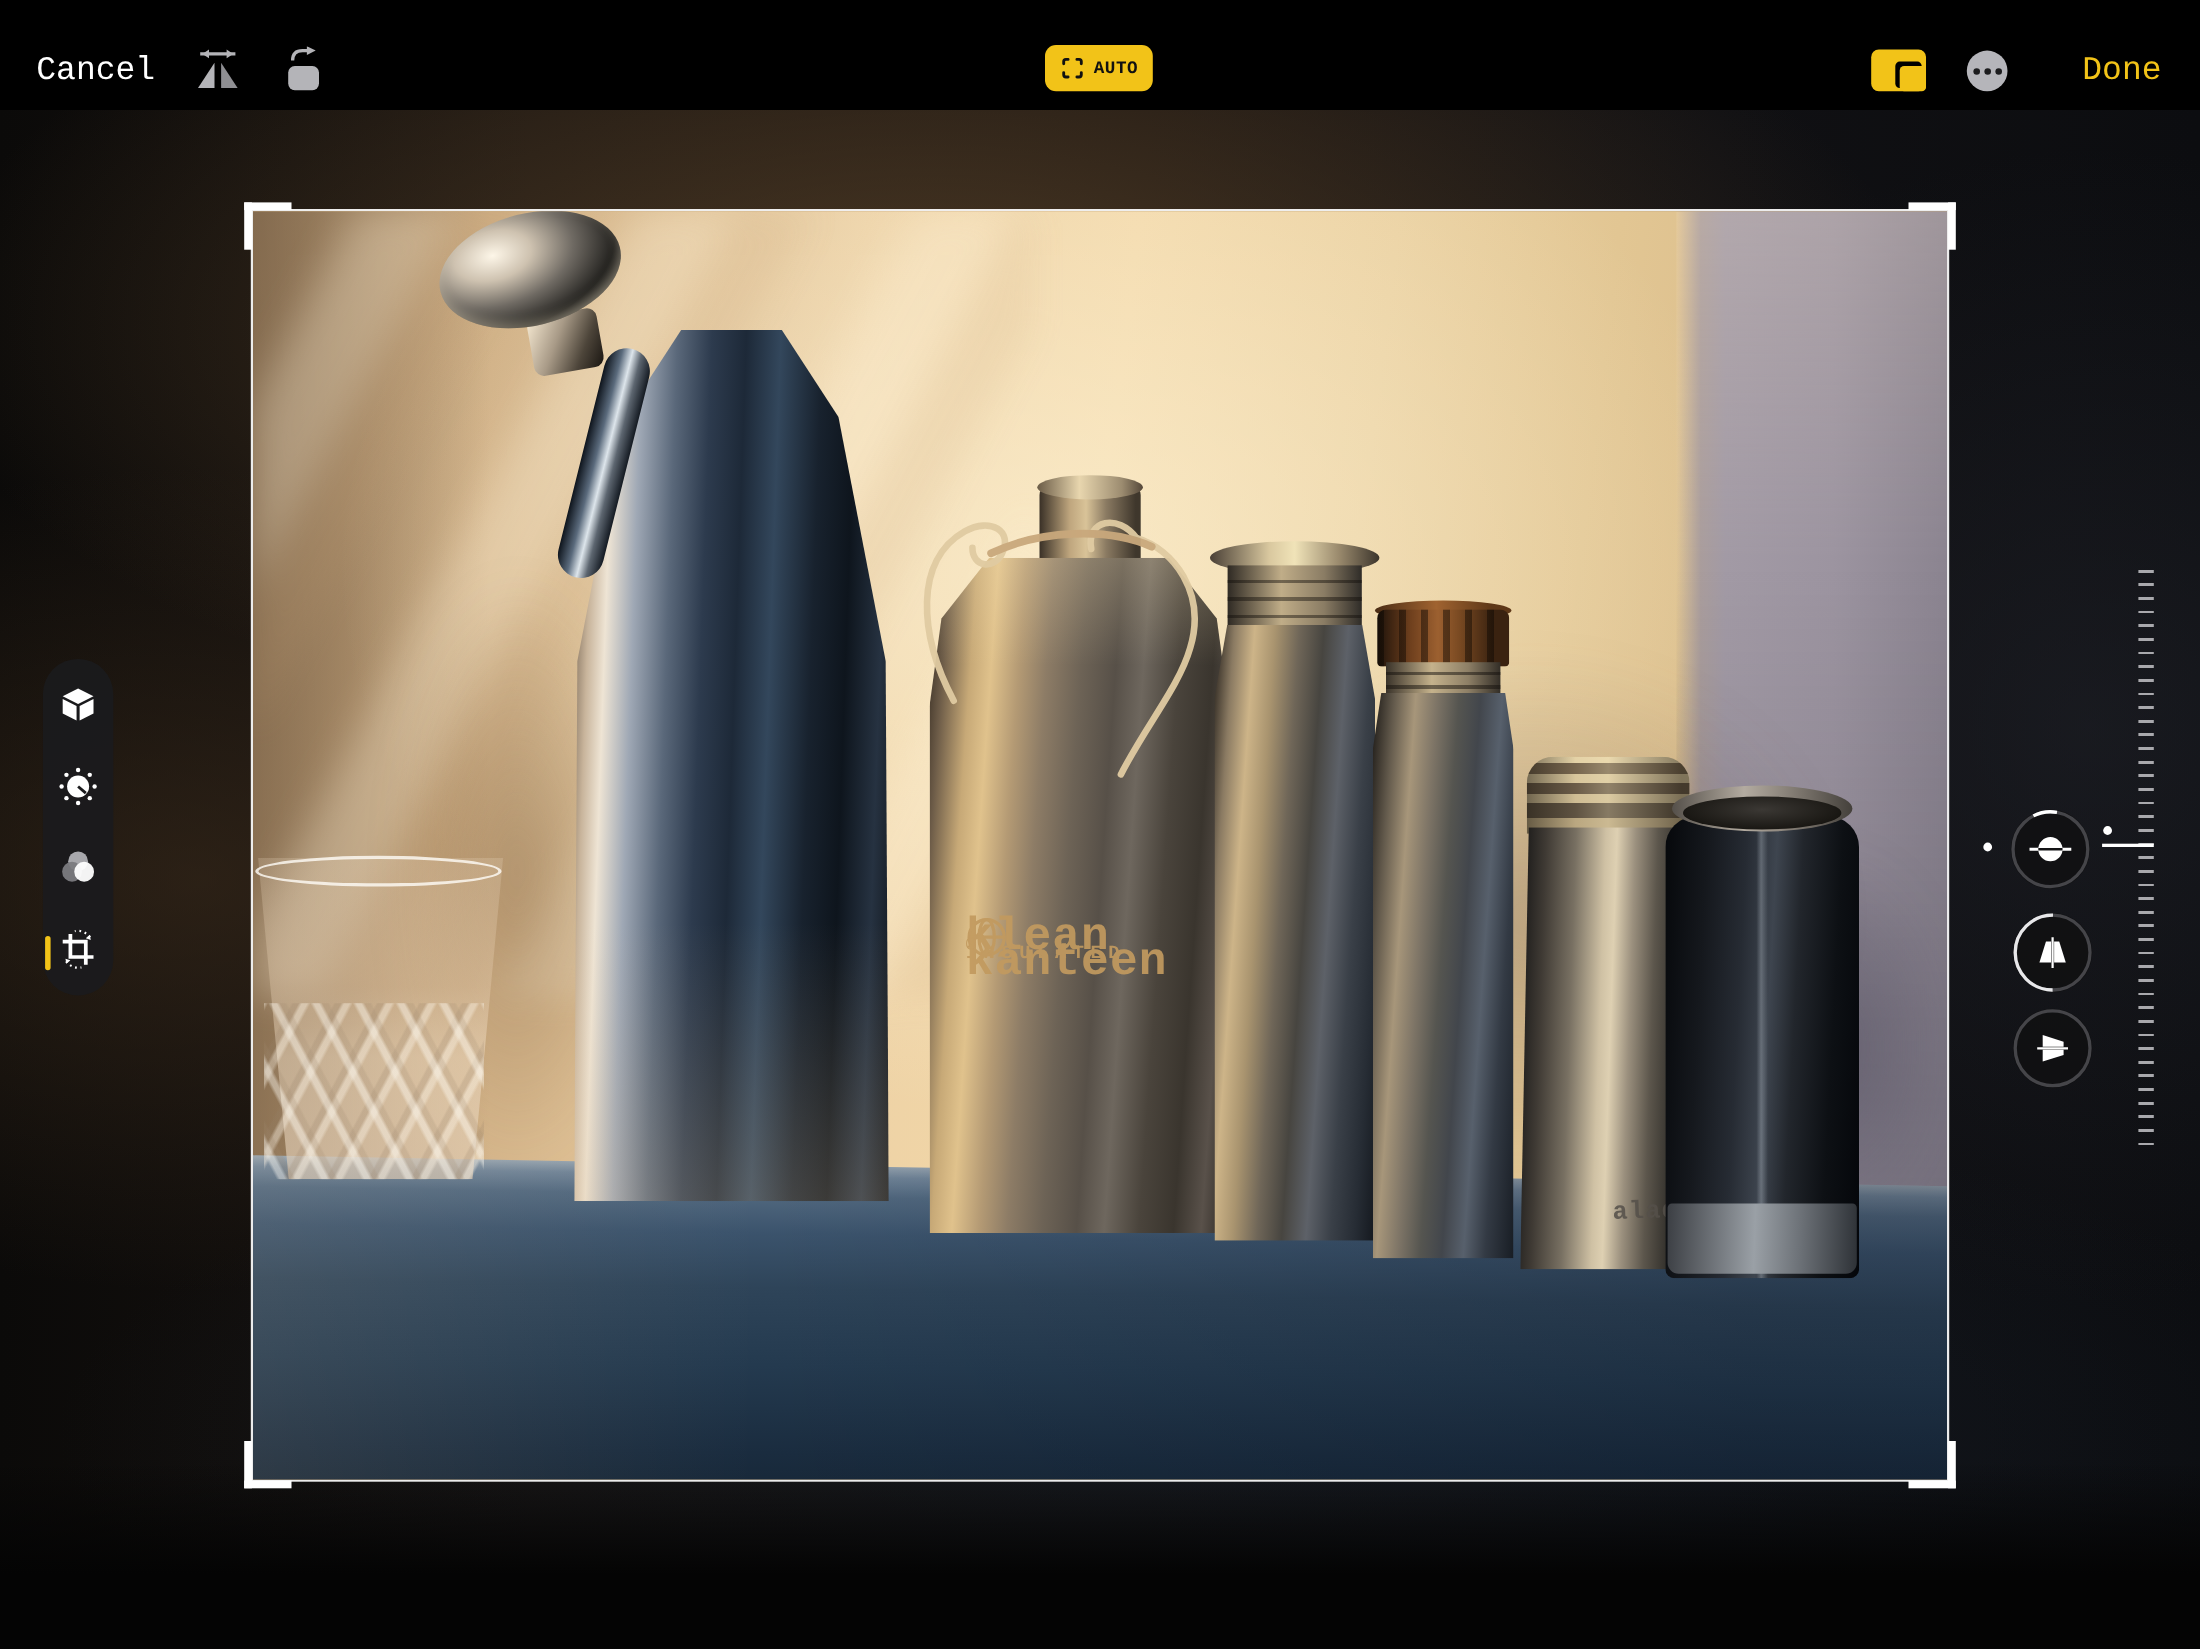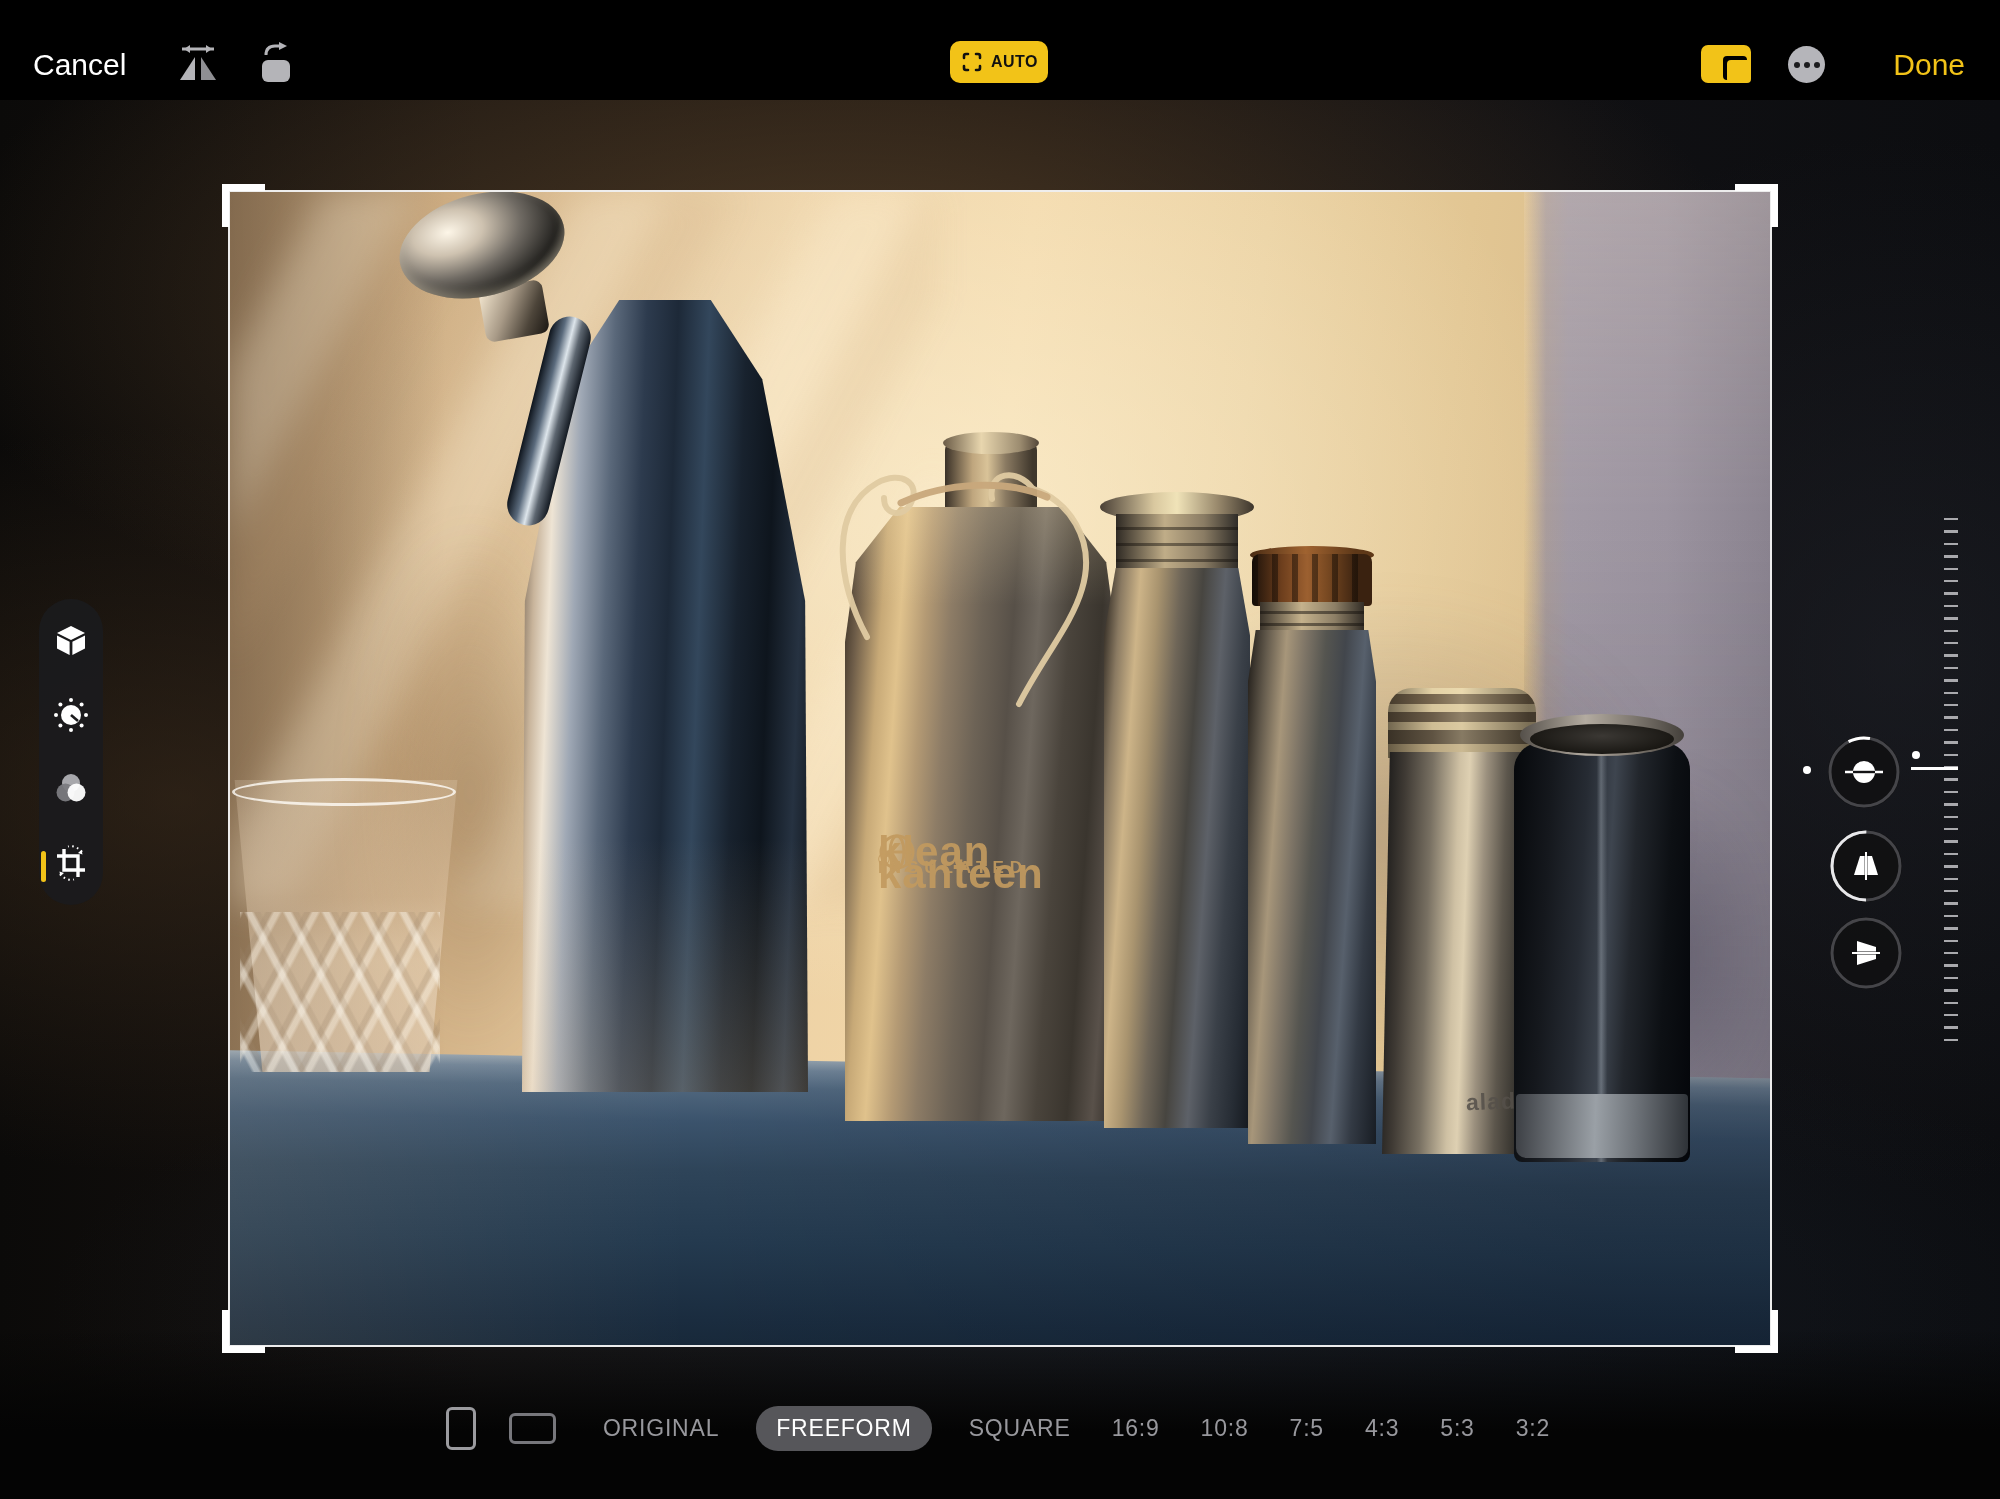--- a/index.html
+++ b/index.html
@@ -1,18 +1,18 @@
 <!DOCTYPE html>
 <html><head>
 <meta charset="utf-8">
 <style>
   html,body{margin:0;padding:0;background:#000;}
   body{width:2000px;height:1499px;overflow:hidden;font-family:"Liberation Sans",sans-serif;
        -webkit-font-smoothing:antialiased;}
-  #app{position:relative;width:2000px;height:1499px;background:#0f172a;}
+  #app{position:relative;width:2000px;height:1499px;background:#0f172a;font-family:Liberation Mono, monospace;}
 
   
   .top-bar{position:absolute;left:0;top:0;width:2000px;height:100px;background:#000;z-index:50;}
   .cancel-btn{position:absolute;left:33px;top:48px;color:#fff;font-size:30px;cursor:pointer;}
   .done-btn{position:absolute;right:35px;top:48px;color:#F2C318;font-size:30px;cursor:pointer;}
   .tb-icon-btn{position:absolute;top:40px;width:52px;height:48px;display:flex;align-items:center;justify-content:center;cursor:pointer;}
   .flip-btn{left:172px;}
   .rotate-btn{left:248px;}
   .auto-btn{position:absolute;left:950px;top:41px;width:98px;height:42px;background:#F2C318;border-radius:10px;
             display:flex;align-items:center;justify-content:center;gap:7px;cursor:pointer;}
@@ -390,27 +390,14 @@
       <line x1="18" y1="4" x2="18" y2="32" stroke="#fff" stroke-width="2"></line>
       <path d="M12 8 H16.6 V27 H6 Z" fill="#fff"></path>
       <path d="M24 8 H19.4 V27 H30 Z" fill="#fff"></path>
     </svg>
   </div>
 
   <div class="ruler"></div>
   <div class="ruler-current"></div>
   <div class="rc-dot dot-ruler"></div>
 
-  <div class="bottom-bar">
-    <div class="orient-p"></div>
-    <div class="orient-l"></div>
-    <div class="ratio-item">ORIGINAL</div>
-    <div class="ratio-item selected">FREEFORM</div>
-    <div class="ratio-item">SQUARE</div>
-    <div class="ratio-item">16:9</div>
-    <div class="ratio-item">10:8</div>
-    <div class="ratio-item">7:5</div>
-    <div class="ratio-item">4:3</div>
-    <div class="ratio-item">5:3</div>
-    <div class="ratio-item">3:2</div>
-  </div>
 
 </div>
 
 </body></html>

